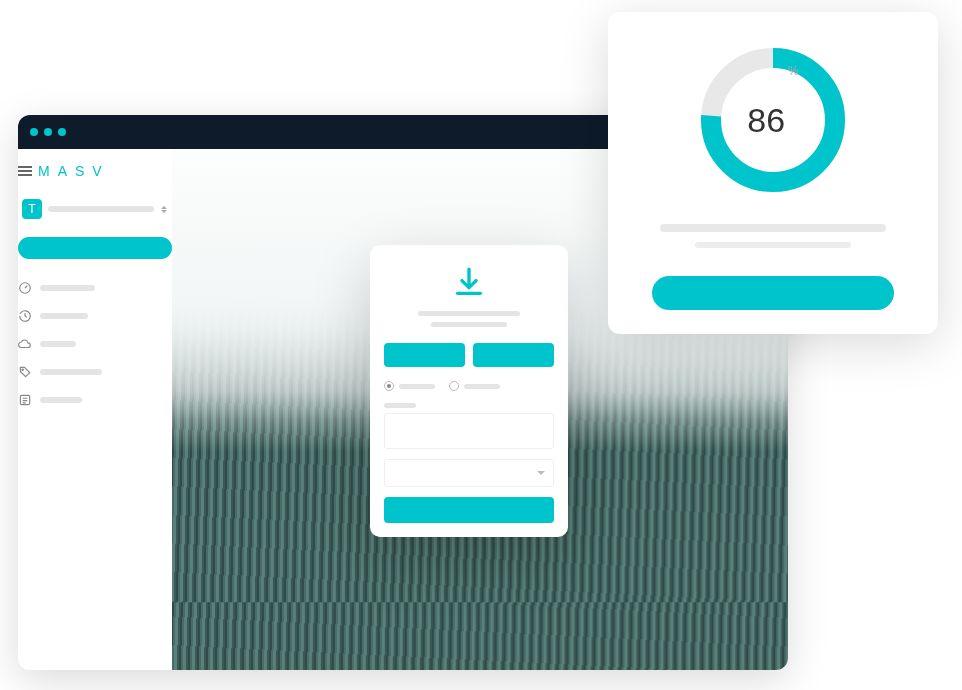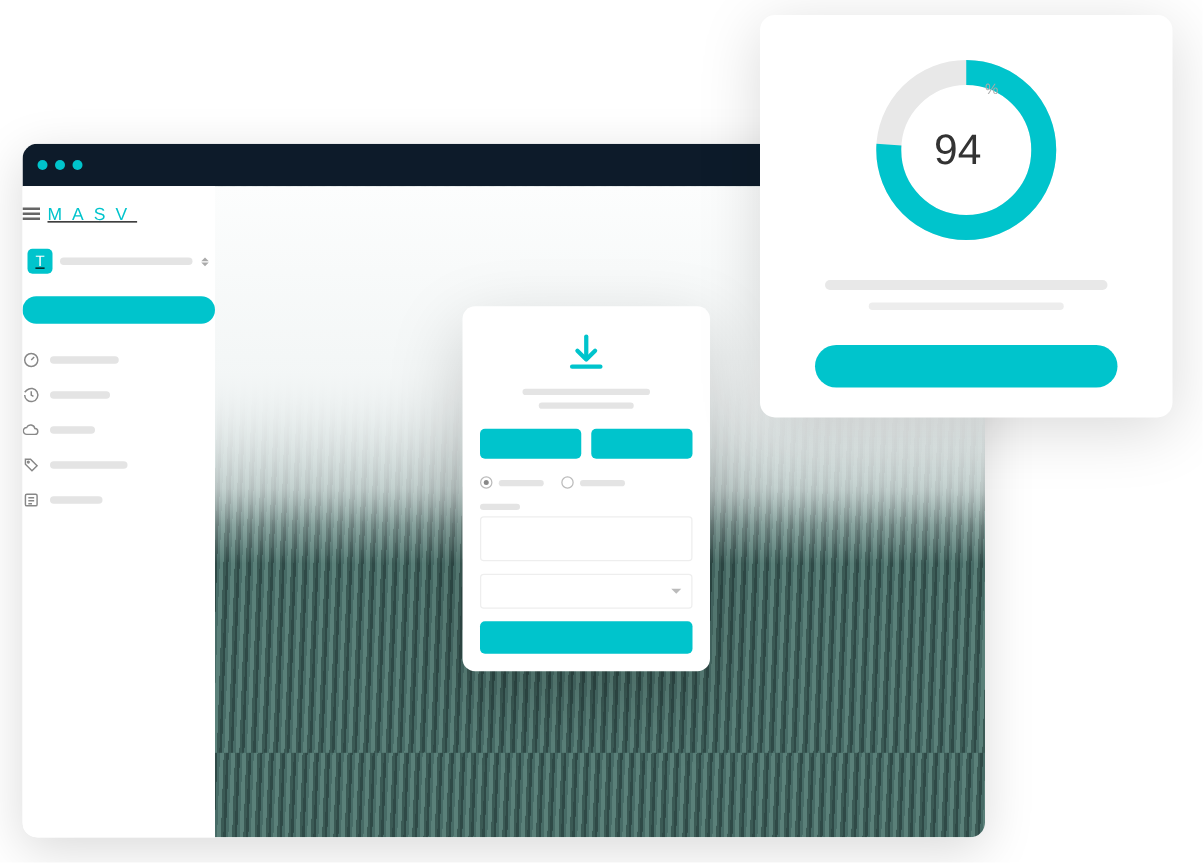--- a/index.html
+++ b/index.html
@@ -39,21 +39,20 @@
     height: calc(100% - 34px);
     background: #fff;
   }
 
   
   .sidebar {
     width: 154px;
     background: #fff;
     padding: 14px 0;
     flex-shrink: 0;
-    text-decoration: underline;
   }
   .logo-row { display: flex; align-items: center; gap: 6px; margin-bottom: 16px; }
   .hamburger { width: 14px; height: 10px; display: flex; flex-direction: column; justify-content: space-between; cursor: pointer; }
   .hamburger span { height: 2px; background: #666; }
   .logo { color: #00c4cc; letter-spacing: 8px; font-size: 14px; font-weight: 300; }
 
   .team-select {
     display: flex; align-items: center; gap: 6px;
     padding: 4px; border-radius: 4px; margin-bottom: 14px;
     cursor: pointer;
@@ -264,20 +263,20 @@
   <div class="full-btn"></div>
 </div>
 
 <div class="progress-card">
   <div class="ring-wrap">
     <svg width="160" height="160" viewBox="0 0 160 160">
       <circle cx="80" cy="80" r="62" fill="none" stroke="#e8e8e8" stroke-width="20"></circle>
       <circle id="progress-arc" cx="80" cy="80" r="62" fill="none" stroke="#00c4cc" stroke-width="20" stroke-dasharray="296.0636916743021 389.55748904513433" transform="rotate(-90 80 80)" stroke-linecap="butt"></circle>
     </svg>
     <div class="ring-label">
-      <span>94</span>
+      <span>86</span>
       <span class="pct">%</span>
     </div>
   </div>
   <div class="ph1"></div>
   <div class="ph2"></div>
   <div class="cta"></div>
 </div>
 
 </body></html>

